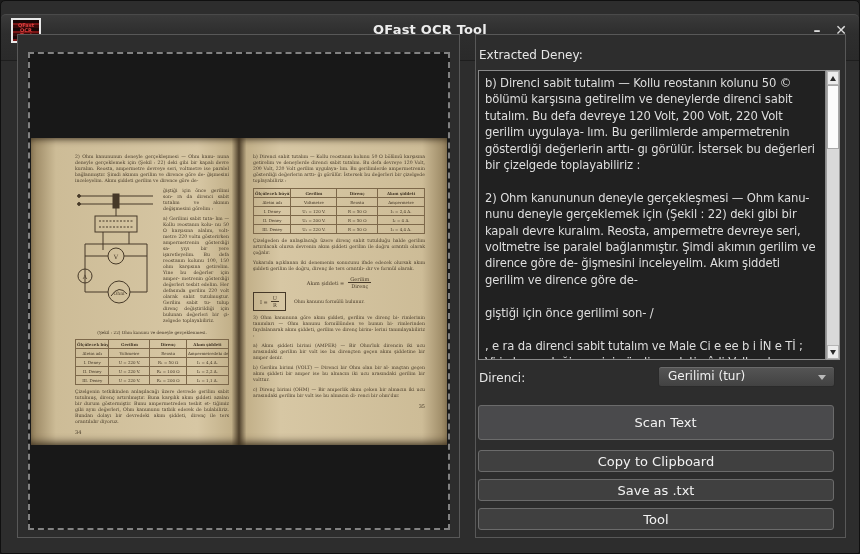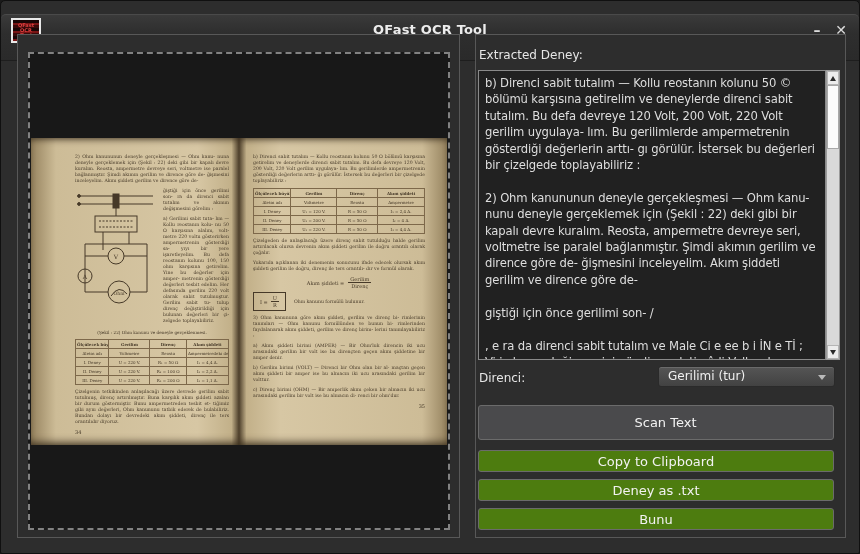--- a/index.html
+++ b/index.html
@@ -90,21 +90,21 @@
   .sb-thumb { position:absolute; left:0; top:14px; width:12px; height:64px; background:#fbfbfb; border:1px solid #a8a8a8; }
   .lang-label { left:3px; top:336px; }
   .dropdown {
     position:absolute; left:182px; top:331px; width:177px; height:21px;
     background:linear-gradient(#555,#424242); border:1px solid #2a2a2a; border-radius:3px;
     color:#f0f0f0; font-size:12px; line-height:19px; padding-left:9px; cursor:default;
     box-shadow: inset 0 1px 0 #6a6a6a;
   }
   .dd-arrow { position:absolute; right:8px; top:8px; width:0; height:0; border-left:4.5px solid transparent; border-right:4.5px solid transparent; border-top:5.5px solid #b9b9b9; }
   .btn {
-    position:absolute; left:2px; width:356px; background:#4d7c0f; border:1px solid #6b6b6b; border-radius:3px;
+    position:absolute; left:2px; width:356px; background:#404040; border:1px solid #6b6b6b; border-radius:3px;
     color:#f2f2f2; font-size:13px; display:flex; align-items:center; justify-content:center; cursor:default;
   }
   .btn-scan  { top:370px; height:35px; background:#4a4a4c;padding-left:19px; }
   .btn-copy  { top:415px; height:22px; }
   .btn-save  { top:444px; height:22px; }
   .btn-clear { top:473px; height:22px; }
 </style>
 </head>
 <body>
 
@@ -301,17 +301,17 @@
     </div>
 
     <div class="lang-label">Direnci:</div>
     <div class="dropdown">
       <span>Gerilimi (tur)</span>
       <span class="dd-arrow"></span>
     </div>
 
     <div class="btn btn-scan">Scan Text</div>
     <div class="btn btn-copy">Copy to Clipboard</div>
-    <div class="btn btn-save">Deney as .txt</div>
-    <div class="btn btn-clear">Bunu</div>
+    <div class="btn btn-save">Save as .txt</div>
+    <div class="btn btn-clear">Tool</div>
   </div>
 
 </div>
 
 </body></html>

